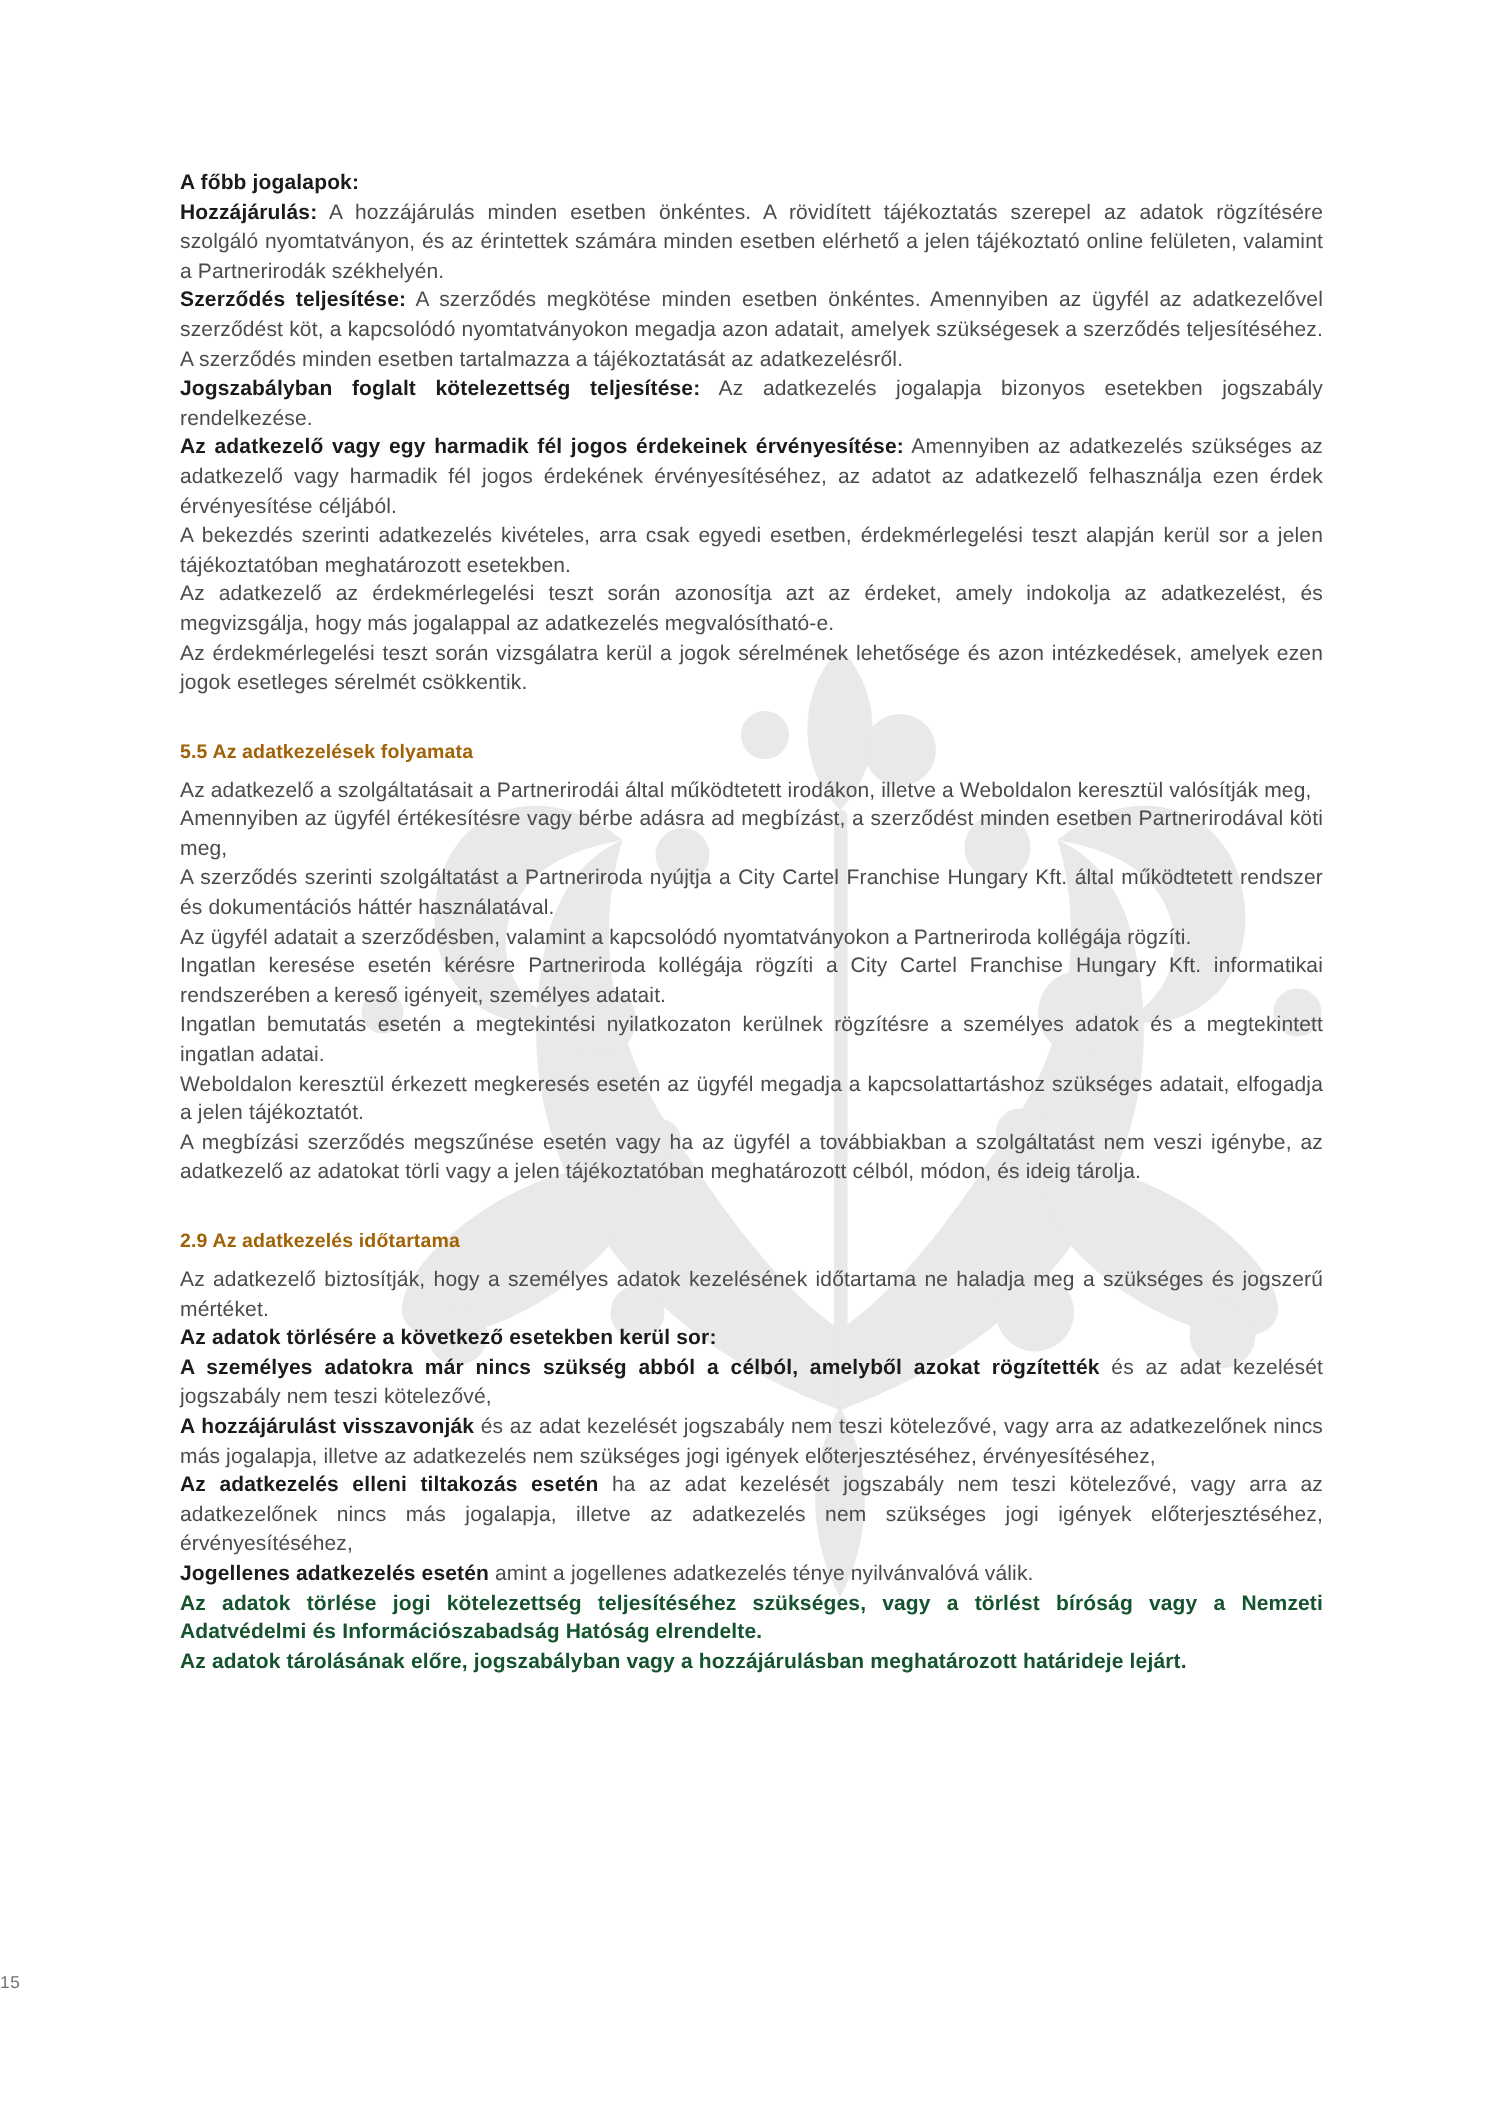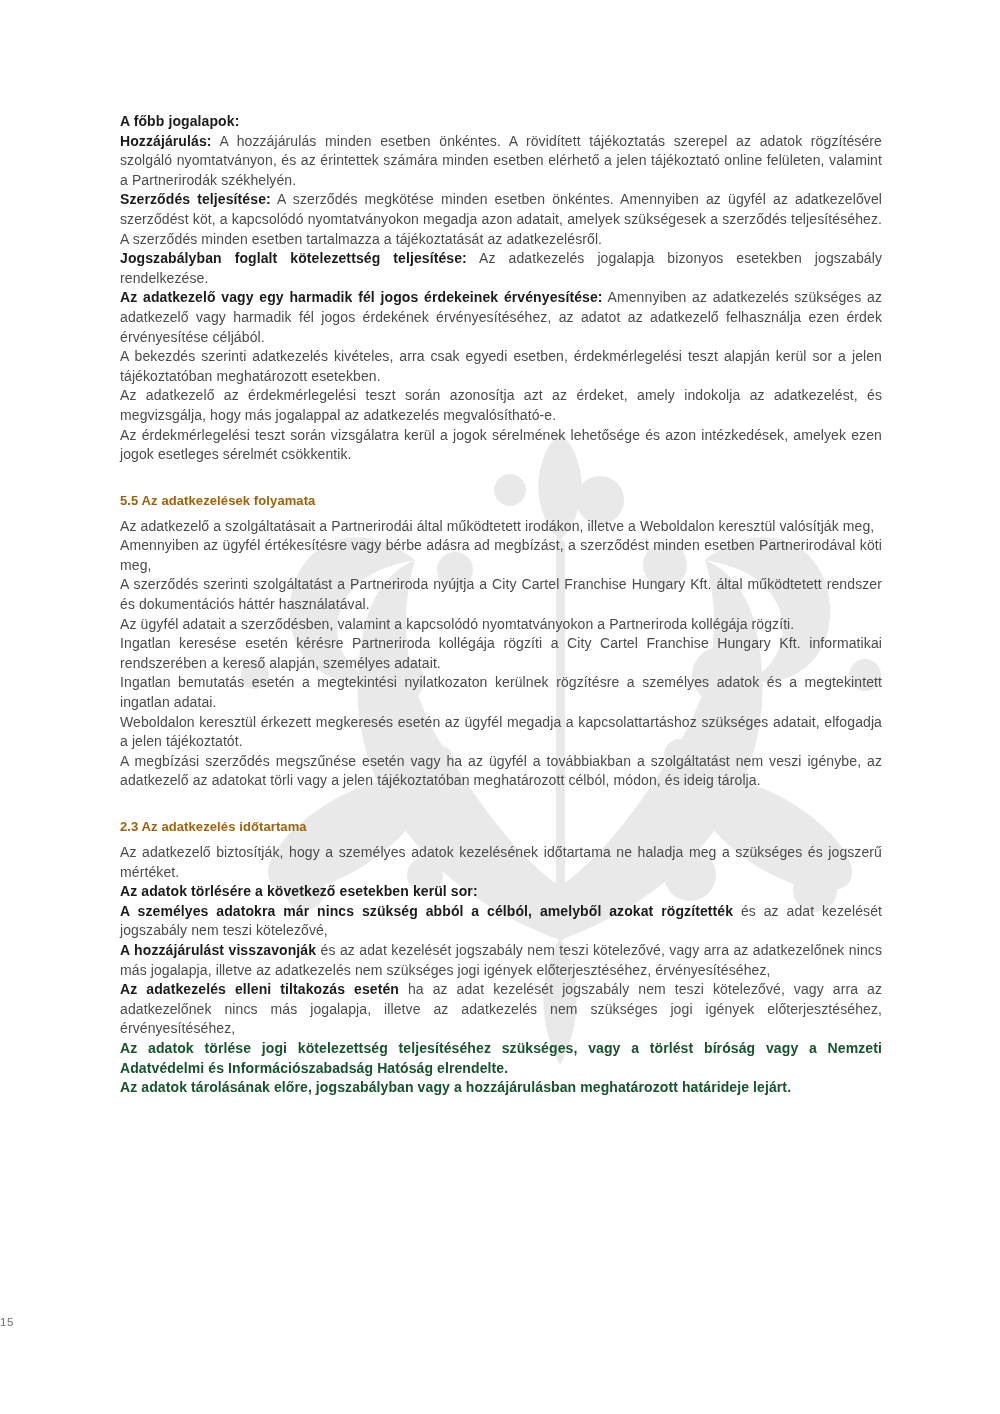--- a/index.html
+++ b/index.html
@@ -115,27 +115,28 @@
     <p class="para"><strong>Jogszabályban foglalt kötelezettség teljesítése:</strong><span> Az adatkezelés jogalapja bizonyos esetekben jogszabály rendelkezése.</span></p>
     <p class="para"><strong>Az adatkezelő vagy egy harmadik fél jogos érdekeinek érvényesítése:</strong><span> Amennyiben az adatkezelés szükséges az adatkezelő vagy harmadik fél jogos érdekének érvényesítéséhez, az adatot az adatkezelő felhasználja ezen érdek érvényesítése céljából.</span></p>
     <p class="para"><span>A bekezdés szerinti adatkezelés kivételes, arra csak egyedi esetben, érdekmérlegelési teszt alapján kerül sor a jelen tájékoztatóban meghatározott esetekben.</span></p>
     <p class="para"><span>Az adatkezelő az érdekmérlegelési teszt során azonosítja azt az érdeket, amely indokolja az adatkezelést, és megvizsgálja, hogy más jogalappal az adatkezelés megvalósítható-e.</span></p>
     <p class="para"><span>Az érdekmérlegelési teszt során vizsgálatra kerül a jogok sérelmének lehetősége és azon intézkedések, amelyek ezen jogok esetleges sérelmét csökkentik.</span></p>
     <p class="section-heading">5.5 Az adatkezelések folyamata</p>
     <p class="para"><span>Az adatkezelő a szolgáltatásait a Partnerirodái által működtetett irodákon, illetve a Weboldalon keresztül valósítják meg,</span></p>
     <p class="para"><span>Amennyiben az ügyfél értékesítésre vagy bérbe adásra ad megbízást, a szerződést minden esetben Partnerirodával köti meg,</span></p>
     <p class="para"><span>A szerződés szerinti szolgáltatást a Partneriroda nyújtja a City Cartel Franchise Hungary Kft. által működtetett rendszer és dokumentációs háttér használatával.</span></p>
     <p class="para"><span>Az ügyfél adatait a szerződésben, valamint a kapcsolódó nyomtatványokon a Partneriroda kollégája rögzíti.</span></p>
-    <p class="para"><span>Ingatlan keresése esetén kérésre Partneriroda kollégája rögzíti a City Cartel Franchise Hungary Kft. informatikai rendszerében a kereső alapján, személyes adatait.</span></p>
+    <p class="para"><span>Ingatlan keresése esetén kérésre Partneriroda kollégája rögzíti a City Cartel Franchise Hungary Kft. informatikai rendszerében a kereső igényeit, személyes adatait.</span></p>
     <p class="para"><span>Ingatlan bemutatás esetén a megtekintési nyilatkozaton kerülnek rögzítésre a személyes adatok és a megtekintett ingatlan adatai.</span></p>
     <p class="para"><span>Weboldalon keresztül érkezett megkeresés esetén az ügyfél megadja a kapcsolattartáshoz szükséges adatait, elfogadja a jelen tájékoztatót.</span></p>
     <p class="para"><span>A megbízási szerződés megszűnése esetén vagy ha az ügyfél a továbbiakban a szolgáltatást nem veszi igénybe, az adatkezelő az adatokat törli vagy a jelen tájékoztatóban meghatározott célból, módon, és ideig tárolja.</span></p>
-    <p class="section-heading">2.3 Az adatkezelés időtartama</p>
+    <p class="section-heading">2.9 Az adatkezelés időtartama</p>
     <p class="para"><span>Az adatkezelő biztosítják, hogy a személyes adatok kezelésének időtartama ne haladja meg a szükséges és jogszerű mértéket.</span></p>
     <p class="para heading-underline"><strong>Az adatok törlésére a következő esetekben kerül sor:</strong></p>
     <p class="para"><strong>A személyes adatokra már nincs szükség abból a célból, amelyből azokat rögzítették</strong><span> és az adat kezelését jogszabály nem teszi kötelezővé,</span></p>
     <p class="para"><strong>A hozzájárulást visszavonják</strong><span> és az adat kezelését jogszabály nem teszi kötelezővé, vagy arra az adatkezelőnek nincs más jogalapja, illetve az adatkezelés nem szükséges jogi igények előterjesztéséhez, érvényesítéséhez,</span></p>
     <p class="para"><strong>Az adatkezelés elleni tiltakozás esetén</strong><span> ha az adat kezelését jogszabály nem teszi kötelezővé, vagy arra az adatkezelőnek nincs más jogalapja, illetve az adatkezelés nem szükséges jogi igények előterjesztéséhez, érvényesítéséhez,</span></p>
+    <p class="para"><strong>Jogellenes adatkezelés esetén</strong><span> amint a jogellenes adatkezelés ténye nyilvánvalóvá válik.</span></p>
     <p class="para bold-para">Az adatok törlése jogi kötelezettség teljesítéséhez szükséges, vagy a törlést bíróság vagy a Nemzeti Adatvédelmi és Információszabadság Hatóság elrendelte.</p>
     <p class="para bold-para">Az adatok tárolásának előre, jogszabályban vagy a hozzájárulásban meghatározott határideje lejárt.</p>
   </main>
 
 <div class="page-number">15</div>
 
 </body></html>

